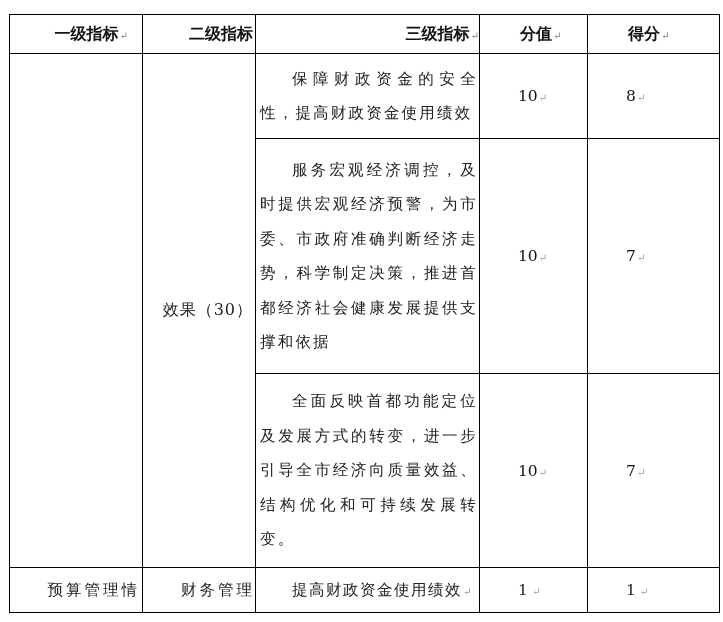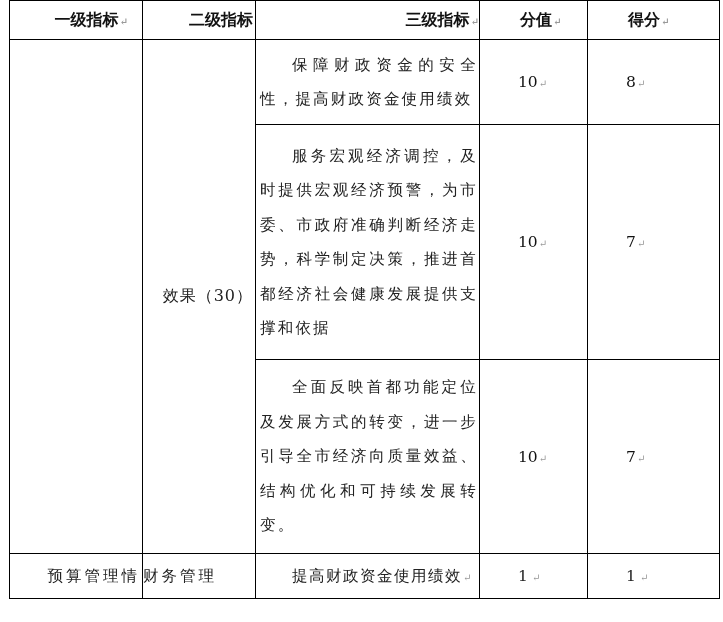--- a/index.html
+++ b/index.html
@@ -1,32 +1,32 @@
 <!DOCTYPE html>
 <html><head>
 <meta charset="utf-8">
 <style>
   html, body { margin: 0; padding: 0; background: #ffffff; }
   body { width: 723px; height: 622px; position: relative; overflow: hidden;
          font-family: "DejaVu Serif", "Liberation Serif", serif; color: #111; }
-  .tbl { position: absolute; left: 9px; top: 0; border-collapse: collapse; table-layout: fixed; }
+  .tbl { position: absolute; left: 9px; top: 14px; border-collapse: collapse; table-layout: fixed; }
   .tbl td { border: 1.5px solid #000; padding: 0; vertical-align: middle; overflow: hidden; }
   .hdr td { height: 38px; font-weight: bold; font-size: 16px; }
   .hdr .c1 { text-align: right; padding-right: 14px; }
   .hdr .c2 { text-align: right; padding-right: 2px; }
   .hdr .c3 { text-align: right; padding-left: 40px; }
   .hdr .c4, .hdr .c5 { text-align: left; padding-left: 40px; }
   .para { font-size: 15.5px; line-height: 34.5px; letter-spacing: 2.2px; padding: 0 1px 0 4px; text-align: justify; color: #222; }
   .indent { text-indent: 32px; }
   .num { font-size: 15.5px; text-align: left; padding-left: 38px !important; color: #111; }
   .mark { color: #999; font-size: 10px; margin-left: 1px; }
   .lvl2 { font-size: 16px; text-align: right; padding-right: 2px !important; white-space: nowrap; letter-spacing: 1px; color: #222; margin-top: 44px; }
   .last td { height: 44px; font-size: 15.5px; color: #222; letter-spacing: 3px; }
   .last .c1 { text-align: right; padding-right: 2px; white-space: nowrap; }
-  .last .c2 { text-align: left; padding-right: 0; white-space: nowrap; }
+  .last .c2 { text-align: right; padding-right: 0; white-space: nowrap; }
   .last .c3 { text-align: left; padding-left: 36px; white-space: nowrap; letter-spacing: 1.5px; }
 </style>
 </head>
 <body>
 
 <table class="tbl">
   <colgroup>
     <col style="width:133px">
     <col style="width:113px">
     <col style="width:224px">

